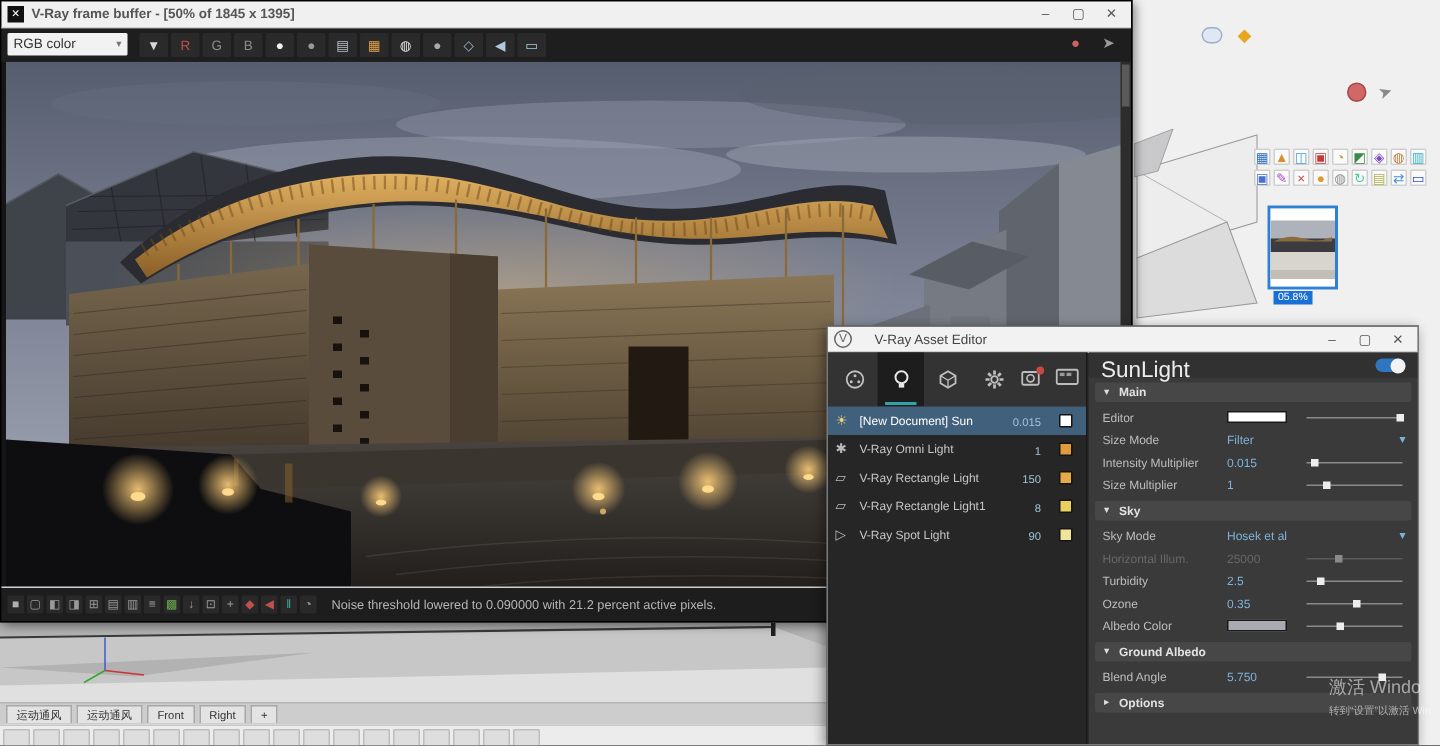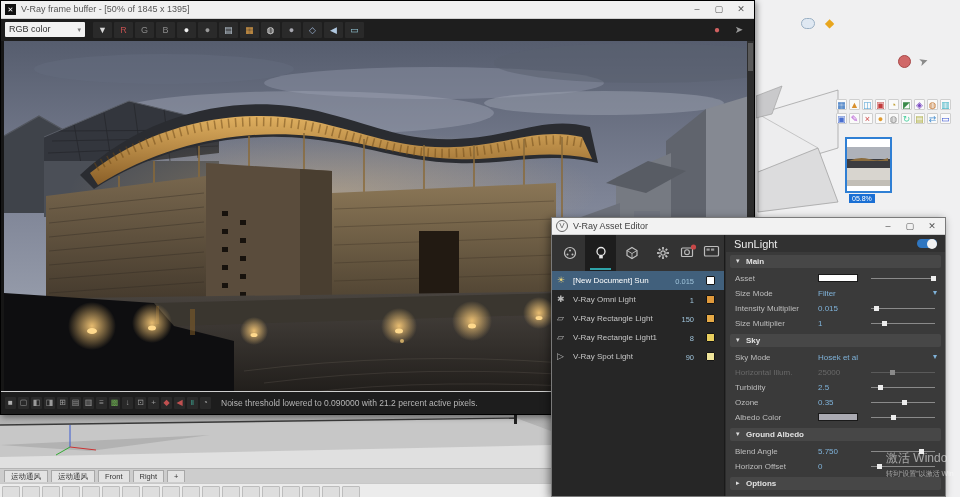--- a/index.html
+++ b/index.html
@@ -28,21 +28,21 @@
   .su-viewport{position:absolute;left:0;top:415px;width:551px;height:53px;overflow:hidden;}
   .su-tabs{position:absolute;left:0;top:468px;width:551px;height:15px;background:#cdcdcd;border-top:1px solid #b5b5b5;display:flex;align-items:center;padding-left:4px;gap:3px;}
   .su-tabs .tab{background:#e3e3e3;border:1px solid #a8a8a8;border-bottom:none;font-size:7.5px;color:#333;line-height:11px;padding:0 6px;}
   .su-bottombar{position:absolute;left:0;top:483px;width:551px;height:14px;background:#ececec;border-top:1px solid #c8c8c8;display:flex;gap:2px;padding:2px 0 0 2px;overflow:hidden;}
   .su-bottombar span{flex:0 0 18px;height:14px;font-size:8px;line-height:13px;text-align:center;background:#dedede;border:1px solid #bdbdbd;border-radius:1px;color:#555;}
 
   
   .vfb{position:absolute;left:0;top:0;width:755px;height:415px;background:#161616;border:1px solid #000;box-shadow:2px 2px 6px rgba(0,0,0,.4);}
   .vfb-title{position:absolute;left:0;top:0;right:0;height:18px;background:#f0f0f0;border-bottom:1px solid #d0d0d0;}
   .vfb-logo{position:absolute;left:4px;top:3px;width:11px;height:11px;background:#111;color:#fff;font-size:7px;line-height:11px;text-align:center;}
-  .vfb-title .t{position:absolute;left:20px;top:3px;font-size:9px;color:#555;}
+  .vfb-title .t{position:absolute;left:20px;top:3px;font-size:9px;color:#555;font-weight:bold;}
   .winbtns{position:absolute;right:2px;top:0;display:flex;}
   .winbtns span{width:22px;height:17px;text-align:center;font-size:9px;line-height:17px;color:#555;}
   .vfb-toolbar{position:absolute;left:0;top:18px;right:0;height:22px;background:#1e1e1e;}
   .channel{position:absolute;left:4px;top:3px;width:80px;height:15px;background:#f2f2f2;border-radius:1px;font-size:9px;color:#333;line-height:15px;padding:0 4px;}
   .channel .caret{float:right;color:#777;font-size:7px;}
   .vfb-ticons{position:absolute;left:92px;top:3px;display:flex;gap:2px;}
   .vfb-ticons span{width:19px;height:16px;text-align:center;font-size:9px;line-height:16px;background:#2a2a2a;border-radius:1px;}
   .vfb-ticons-r{position:absolute;right:6px;top:3px;display:flex;gap:4px;}
   .vfb-ticons-r span{width:18px;height:16px;text-align:center;font-size:10px;line-height:16px;}
   .vfb-image{position:absolute;left:3px;top:40px;width:745px;height:352px;overflow:hidden;}
@@ -50,38 +50,38 @@
   .vfb-scroll i{position:absolute;left:1px;top:2px;width:5px;height:28px;background:#5a5a5a;}
   .vfb-status{position:absolute;left:0;bottom:0;right:0;height:23px;background:#1d1d1d;border-top:1px solid #cfcfcf;display:flex;align-items:center;padding-left:4px;}
   .vfb-sicons{display:flex;gap:2px;}
   .vfb-sicons span{width:11px;height:12px;font-size:8px;line-height:12px;text-align:center;background:#292929;border-radius:1px;}
   .vfb-status .txt{font-size:8.5px;color:#b5b5b5;margin-left:10px;white-space:nowrap;}
 
   
   .ae{position:absolute;left:551px;top:217px;width:395px;height:280px;background:#2c2c2c;border:1px solid #7a7a7a;box-shadow:-2px 2px 8px rgba(0,0,0,.45);}
   .ae-title{position:absolute;left:0;top:0;right:0;height:17px;background:#f2f2f2;border-bottom:1px solid #cfcfcf;}
   .ae-logo{position:absolute;left:4px;top:2px;width:12px;height:12px;border:1.5px solid #666;border-radius:50%;color:#666;font-size:8px;line-height:10px;text-align:center;}
-  .ae-title .t{position:absolute;left:21px;top:3px;font-size:9px;color:#444;}
+  .ae-title .t{position:absolute;left:31px;top:3px;font-size:9px;color:#444;}
   .ae-left{position:absolute;left:0;top:17px;bottom:0;width:173px;background:#262626;border-right:1px solid #1a1a1a;}
   .ae-tabs{position:absolute;left:0;top:0;right:0;height:36px;background:#333;display:flex;align-items:center;padding-left:2px;}
   .ae-tab{width:31px;height:36px;display:flex;align-items:center;justify-content:center;position:relative;}
   .ae-tab.sel{background:#1d1d1d;}
   .ae-tab.sel:after{content:"";position:absolute;left:5px;right:5px;bottom:1px;height:2px;background:#2ea3a8;}
   .ae-rbtns{position:absolute;right:4px;top:0;height:36px;display:flex;gap:6px;align-items:center;}
   .ae-list{position:absolute;left:0;top:36px;right:0;bottom:0;}
   .lrow{position:relative;height:19px;}
   .lrow.selected{background:#41607c;}
   .lrow .licon{position:absolute;left:5px;top:4px;font-size:9px;}
   .lrow .lname{position:absolute;left:21px;top:5px;font-size:8px;color:#c6c6c6;white-space:nowrap;}
   .lrow.selected .lname{color:#fff;}
   .lrow .lval{position:absolute;right:30px;top:5.5px;width:26px;text-align:right;font-size:7.5px;color:#9fc3da;}
   .lrow .lswatch{position:absolute;right:9px;top:5px;width:9px;height:9px;border-radius:1px;border:1px solid #141414;}
   .ae-right{position:absolute;left:174px;top:17px;right:0;bottom:0;background:#3a3a3a;overflow:hidden;}
   .ae-header{position:relative;height:17px;background:#313131;}
-  .ae-header .t{position:absolute;left:8px;top:3px;font-size:11px;color:#ececec;}
+  .ae-header .t{position:absolute;left:8px;top:3px;font-size:15px;color:#ececec;}
   .toggle{position:absolute;right:8px;top:4px;width:20px;height:9px;border-radius:5px;background:#2f76c0;}
   .toggle i{position:absolute;right:0;top:-0.5px;width:10px;height:10px;border-radius:50%;background:#f2f2f2;}
   .prow{position:relative;height:15px;}
   .prow .arrow{display:none;position:absolute;left:6px;top:1px;font-size:7px;color:#ddd;}
   .prow .plabel{position:absolute;left:9px;top:3px;font-size:8px;color:#bdbdbd;white-space:nowrap;}
   .prow .pswatch{display:none;position:absolute;left:92px;top:3px;width:40px;height:8px;border:1px solid #1a1a1a;}
   .prow .pvalue{position:absolute;left:92px;top:3px;font-size:8px;color:#7fb2d9;}
   .prow .pslider{position:absolute;left:145px;right:10px;top:7px;height:1px;background:#8a8a8a;}
   .prow .pslider i{position:absolute;top:-2px;width:5px;height:5px;background:#ededed;margin-left:-2px;}
   .prow .pchevron{display:none;position:absolute;right:8px;top:2px;font-size:8px;color:#7fb2d9;}
@@ -528,21 +528,21 @@
       </div>
       <div>
 
       <div class="prow section">
             <span class="arrow">▾</span>
             <span class="plabel">Main</span>
 
           </div>
           <div class="prow swatch">
 
-            <span class="plabel">Asset</span>
+            <span class="plabel">Editor</span>
             <span class="pswatch" style="background: rgb(255, 255, 255);"></span>
 
             <span class="pslider">
               <i style="left: 97%;"></i>
             </span>
 
           </div>
           <div class="prow dropdown">
 
             <span class="plabel">Size Mode</span>
@@ -632,30 +632,20 @@
           <div class="prow value">
 
             <span class="plabel">Blend Angle</span>
 
             <span class="pvalue">5.750</span>
             <span class="pslider">
               <i style="left: 78%;"></i>
             </span>
 
           </div>
-          <div class="prow value">
-
-            <span class="plabel">Horizon Offset</span>
-
-            <span class="pvalue">0</span>
-            <span class="pslider">
-              <i style="left: 12%;"></i>
-            </span>
-
-          </div>
           <div class="prow section">
             <span class="arrow">▸</span>
             <span class="plabel">Options</span>
 
           </div>
         </div>
     </div>
   </div>
 
   <div class="watermark">

